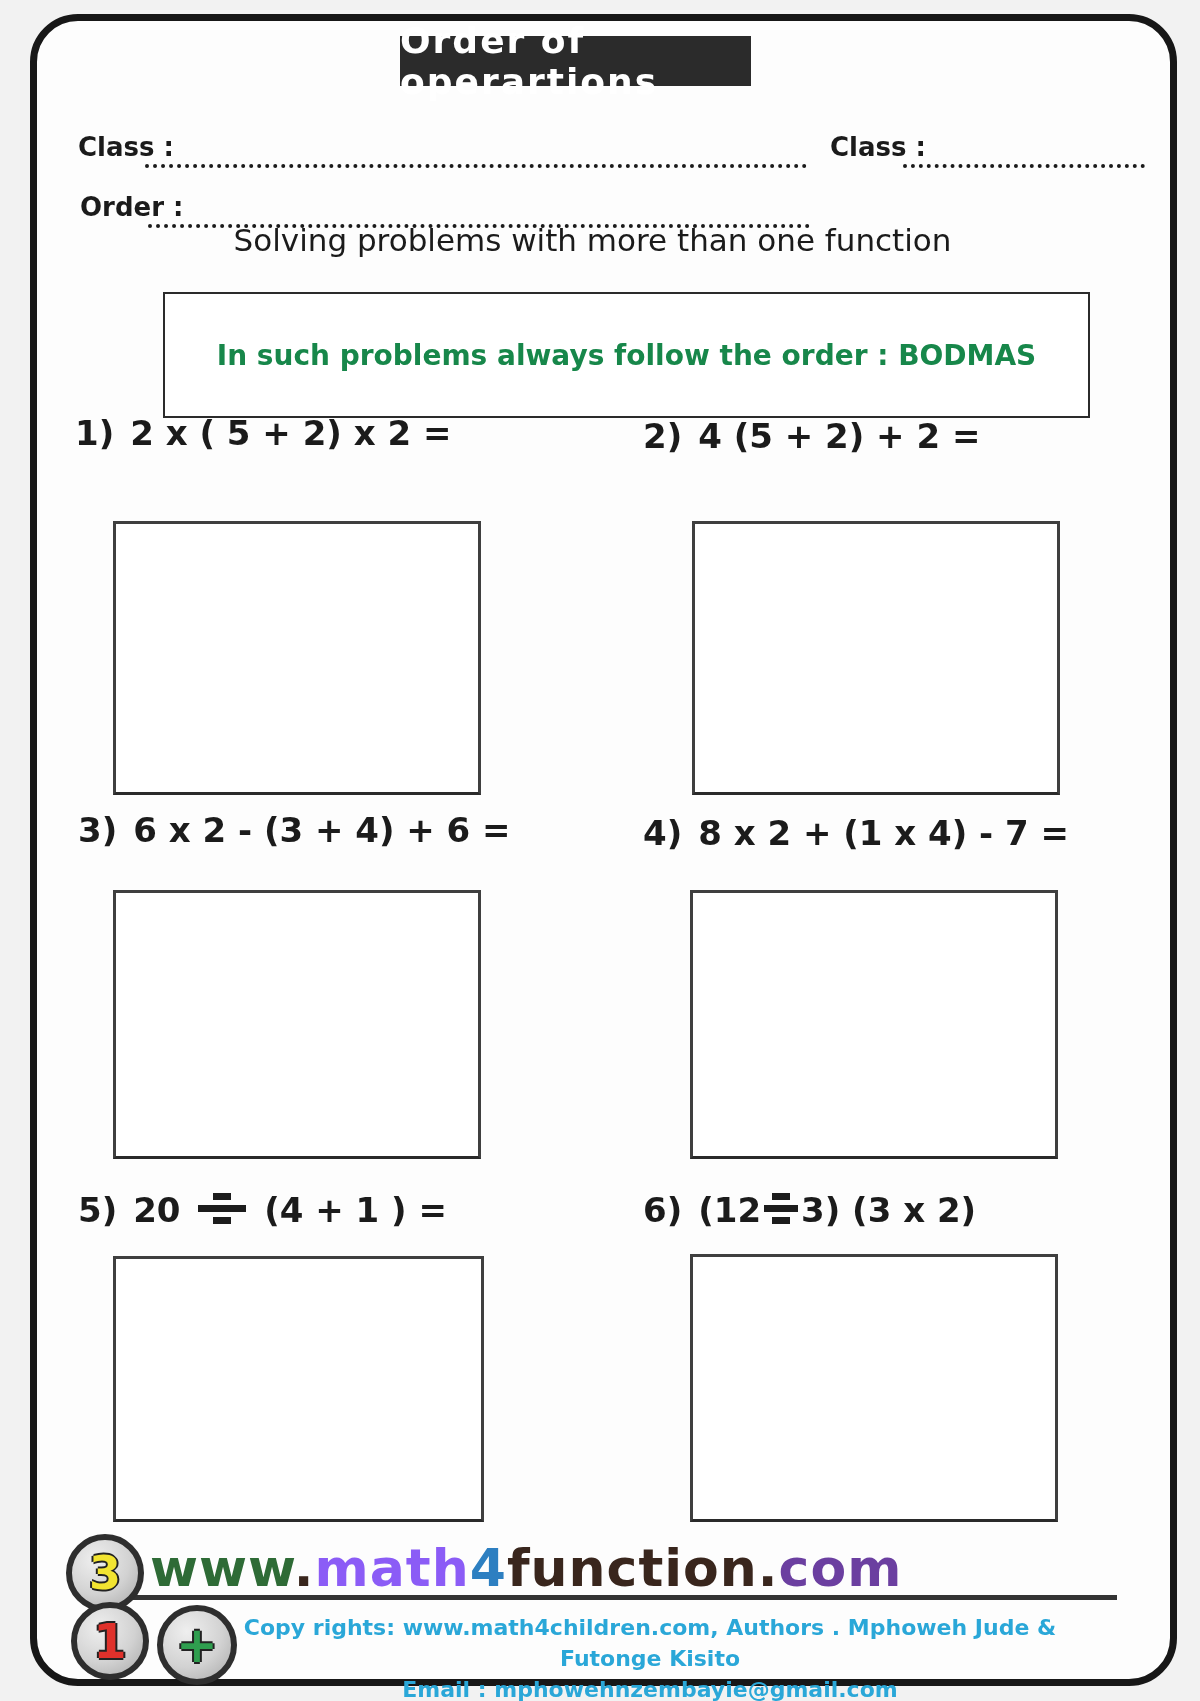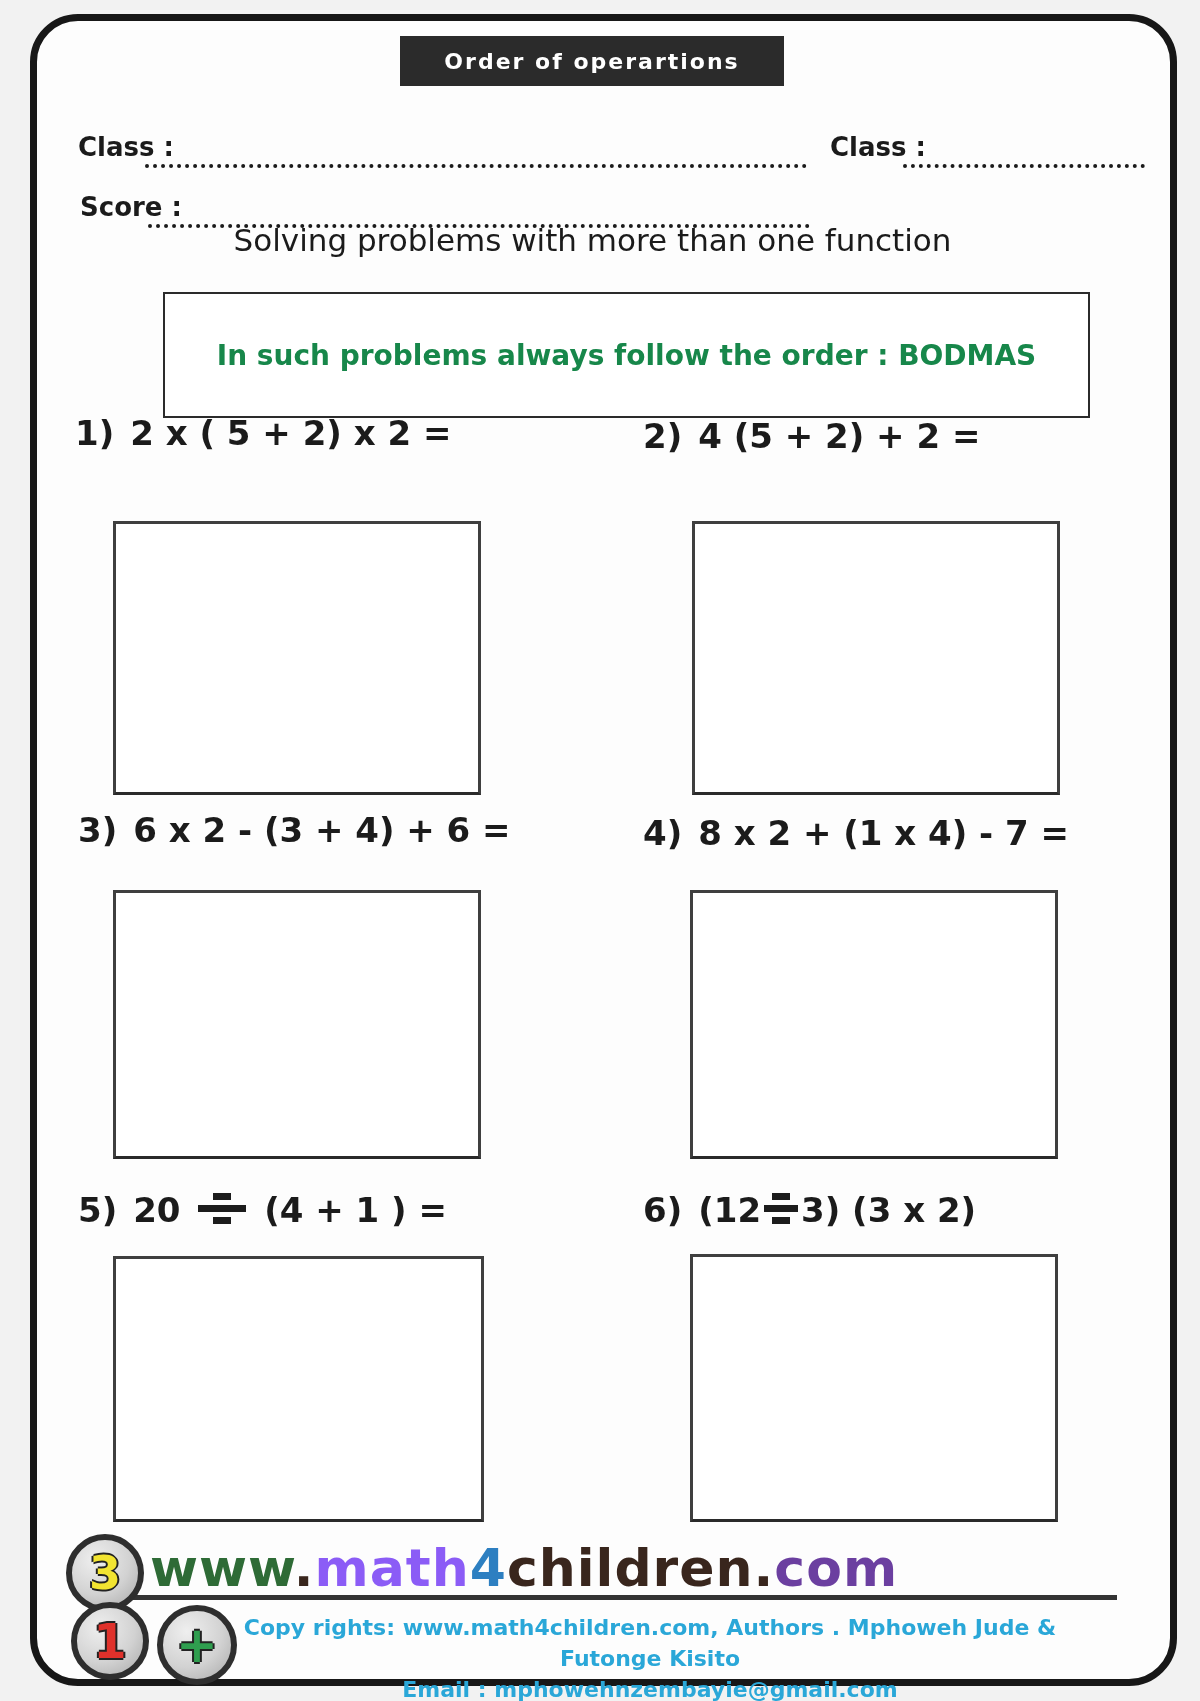--- a/index.html
+++ b/index.html
@@ -12,24 +12,24 @@
     overflow:hidden;
   }
   .page-border{
     position:absolute;left:30px;top:14px;
     width:1133px;height:1658px;
     background:#fdfdfd;
     border:7px solid #171717;
     border-radius:48px;
   }
   .title-bar{
-    position:absolute;left:400px;top:36px;width:384px;height:50px;
+    position:absolute;left:400px;top:36px;width:351px;height:50px;
     background:#2b2b2b;color:#ffffff;
     display:flex;align-items:center;justify-content:center;
-    font-size:22px;font-weight:bold;letter-spacing:2px;
+    font-size:36px;font-weight:bold;letter-spacing:2px;
   }
   .field-label{position:absolute;font-size:26px;font-weight:bold;}
   .name-label{left:78px;top:132px;}
   .class-label{left:830px;top:132px;text-align:center;}
   .score-label{left:80px;top:192px;}
   .dot-line{position:absolute;height:30px;border-bottom:4px dotted #1b1b1b;}
   .name-line{left:145px;top:134px;width:662px;}
   .class-line{left:903px;top:134px;width:242px;}
   .score-line{left:148px;top:194px;width:662px;}
   .heading{
@@ -98,21 +98,21 @@
 <div class="page-border"></div>
 
 <div class="title-bar">
   <span>Order of operartions</span>
 </div>
 
 <div class="field-label name-label">Class :</div>
 <div class="dot-line name-line"></div>
 <div class="field-label class-label">Class :</div>
 <div class="dot-line class-line"></div>
-<div class="field-label score-label">Score :</div>
+<div class="field-label score-label">Order :</div>
 <div class="dot-line score-line"></div>
 
 <div class="heading">Solving problems with more than one function</div>
 
 <div class="rule-box">
   <div class="rule-line1" style="color: rgb(23, 135, 74);">In such problems always follow the order : BODMAS</div>
 </div>
 
 <div class="problem p1"><span class="plabel">1)</span>2 x ( 5 + 2) x 2 =</div>
 <div class="problem p2"><span class="plabel">2)</span>4 (5 + 2) + 2 =</div>
@@ -133,17 +133,17 @@
 <div class="answer-box b2"></div>
 <div class="answer-box b3"></div>
 <div class="answer-box b4"></div>
 <div class="answer-box b5"></div>
 <div class="answer-box b6"></div>
 
 <div class="logo-underline"></div>
 <div class="badge badge-3" style="color: rgb(242, 228, 49);">3</div>
 <div class="badge badge-1" style="color: rgb(223, 49, 43);">1</div>
 <div class="badge badge-plus" style="color: rgb(47, 158, 79);">+</div>
-<div class="site-logo"><span style="color: rgb(46, 107, 54);">www</span><span style="color: rgb(57, 38, 29);">.</span><span style="color: #8b5cf6;">math</span><span style="color: rgb(45, 127, 193);">4</span><span style="color: rgb(57, 38, 29);">children</span><span style="color: rgb(57, 38, 29);">.</span><span style="color: rgb(107, 63, 160);">com</span></div>
+<div class="site-logo"><span style="color: rgb(46, 107, 54);">www</span><span style="color: rgb(57, 38, 29);">.</span><span style="color: #8b5cf6;">math</span><span style="color: rgb(45, 127, 193);">4</span><span style="color: rgb(57, 38, 29);">function</span><span style="color: rgb(57, 38, 29);">.</span><span style="color: rgb(107, 63, 160);">com</span></div>
 <div class="copyright" style="color: rgb(42, 167, 216);">
   <div>Copy rights: www.math4children.com,  Authors . Mphoweh Jude &amp; Futonge Kisito</div>
   <div>Email : mphowehnzembayie@gmail.com</div>
 </div>
 
 </body></html>

